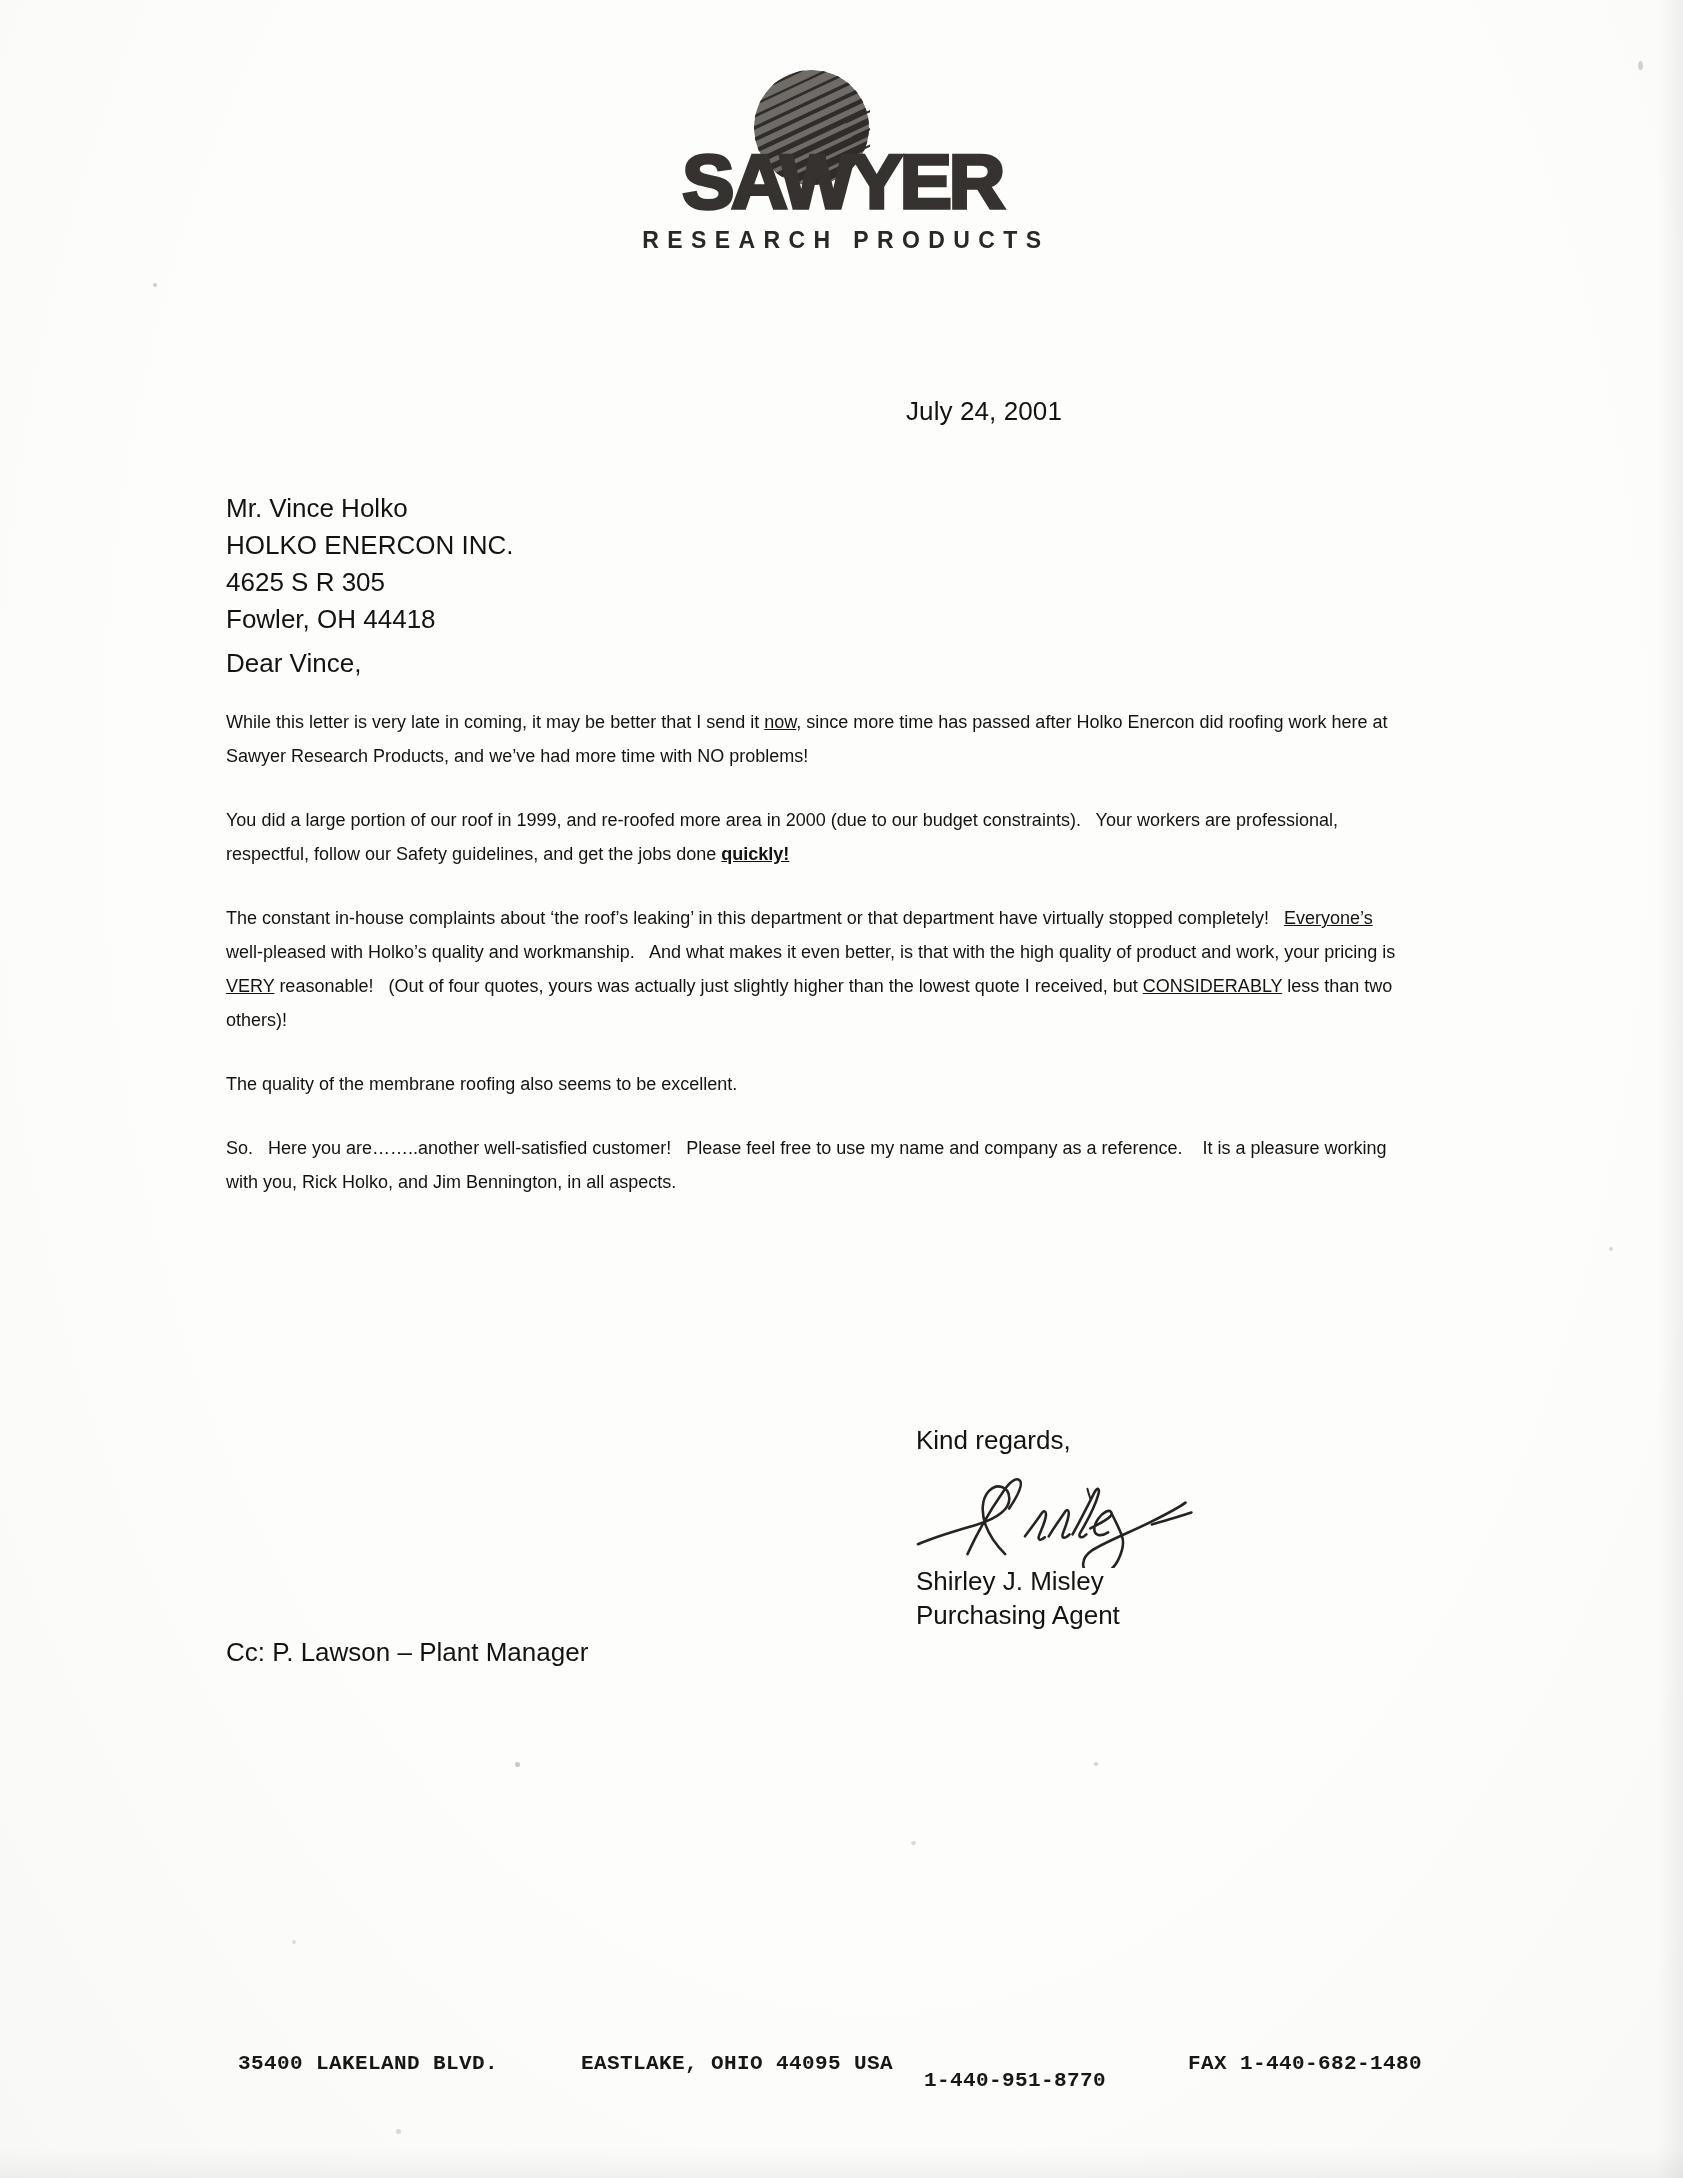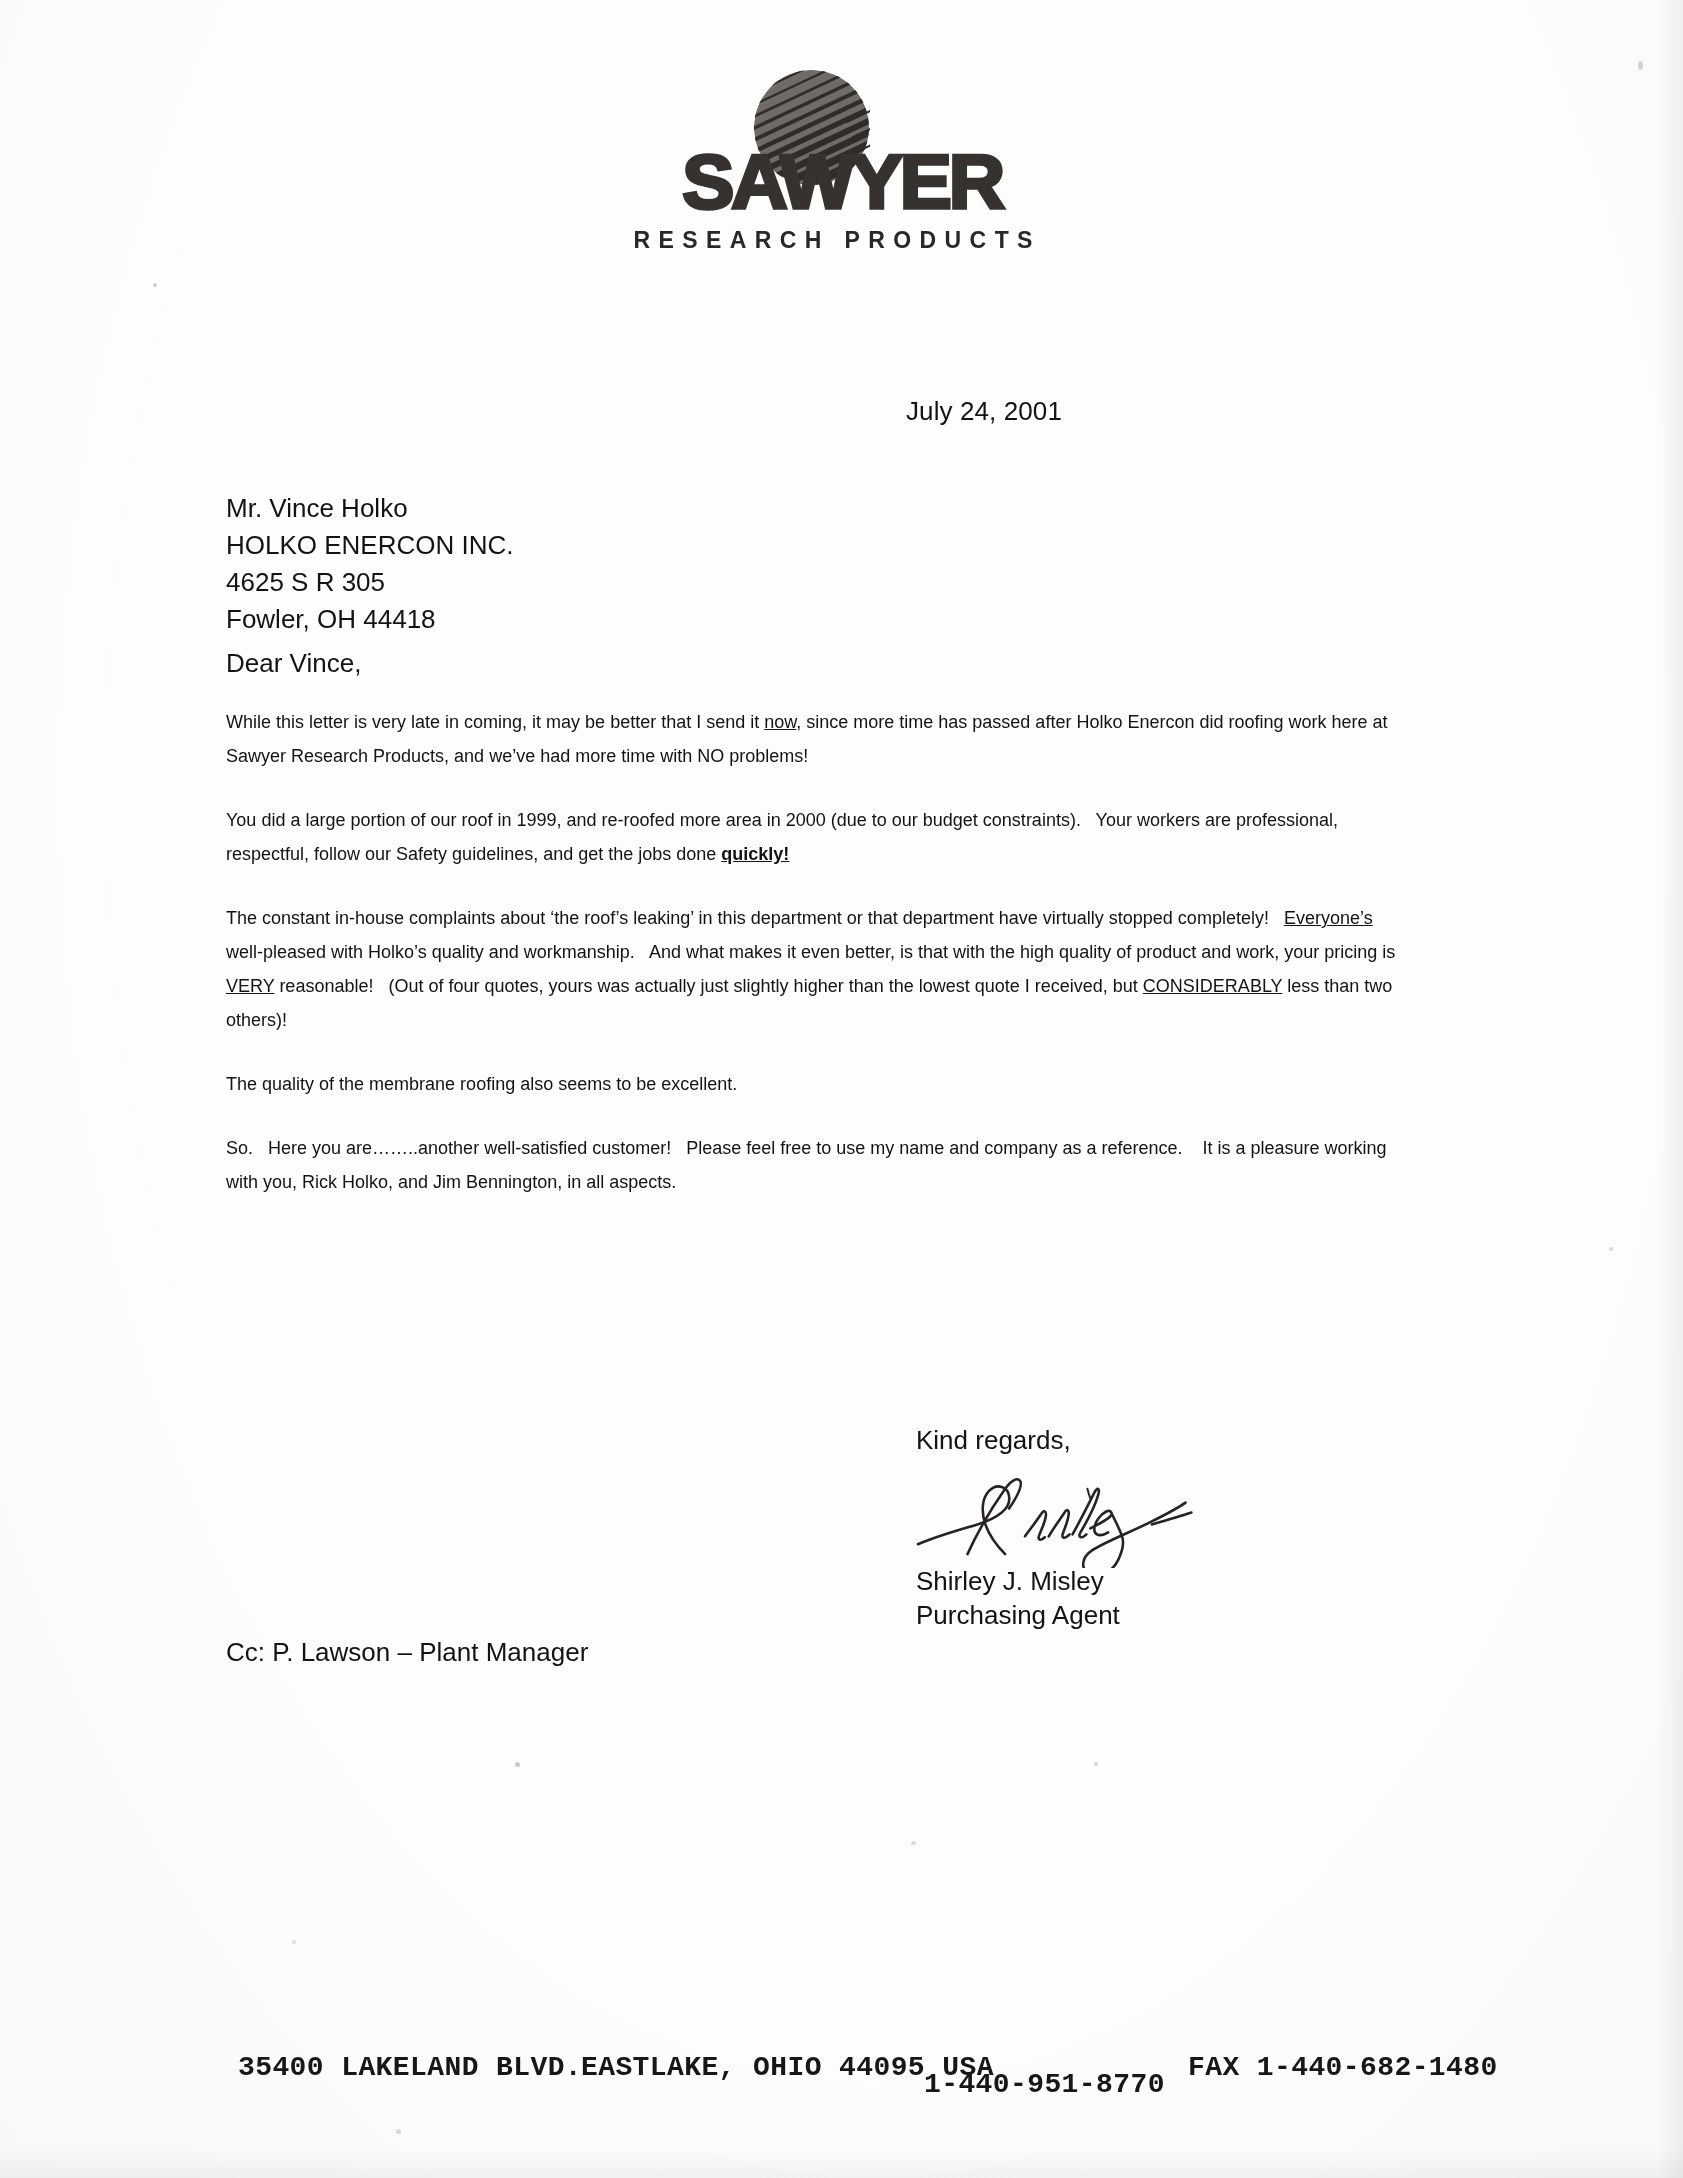--- a/index.html
+++ b/index.html
@@ -71,21 +71,21 @@
     left: 0;
     top: 74px;
     width: 416px;
     height: 79px;
   }
   .logo-sub {
     position: absolute;
     left: 0;
     top: 158px;
     width: 416px;
-    text-align: left;
+    text-align: right;
     font-family: "Liberation Sans", sans-serif;
     font-size: 23px;
     font-weight: 700;
     letter-spacing: 8.4px;
     color: #2a2725;
   }
 
   
   .date {
     position: absolute;
@@ -158,21 +158,21 @@
   
   .footer {
     position: absolute;
     left: 0;
     top: 2052px;
     width: 100%;
     display: flex;
     justify-content: center;
     gap: 16px;
     font-family: "Liberation Mono", "DejaVu Sans Mono", monospace;
-    font-size: 28px;
+    font-size: 21px;
     font-weight: 700;
     letter-spacing: 0.4px;
     color: #191714;
   }
   .footer span { white-space: pre; }
   .f1 { width: 327px; }
   .f2 { width: 327px; }
   .f3 { width: 248px; margin-top: 17px; }
   .f4 { width: 257px; }
 </style>

